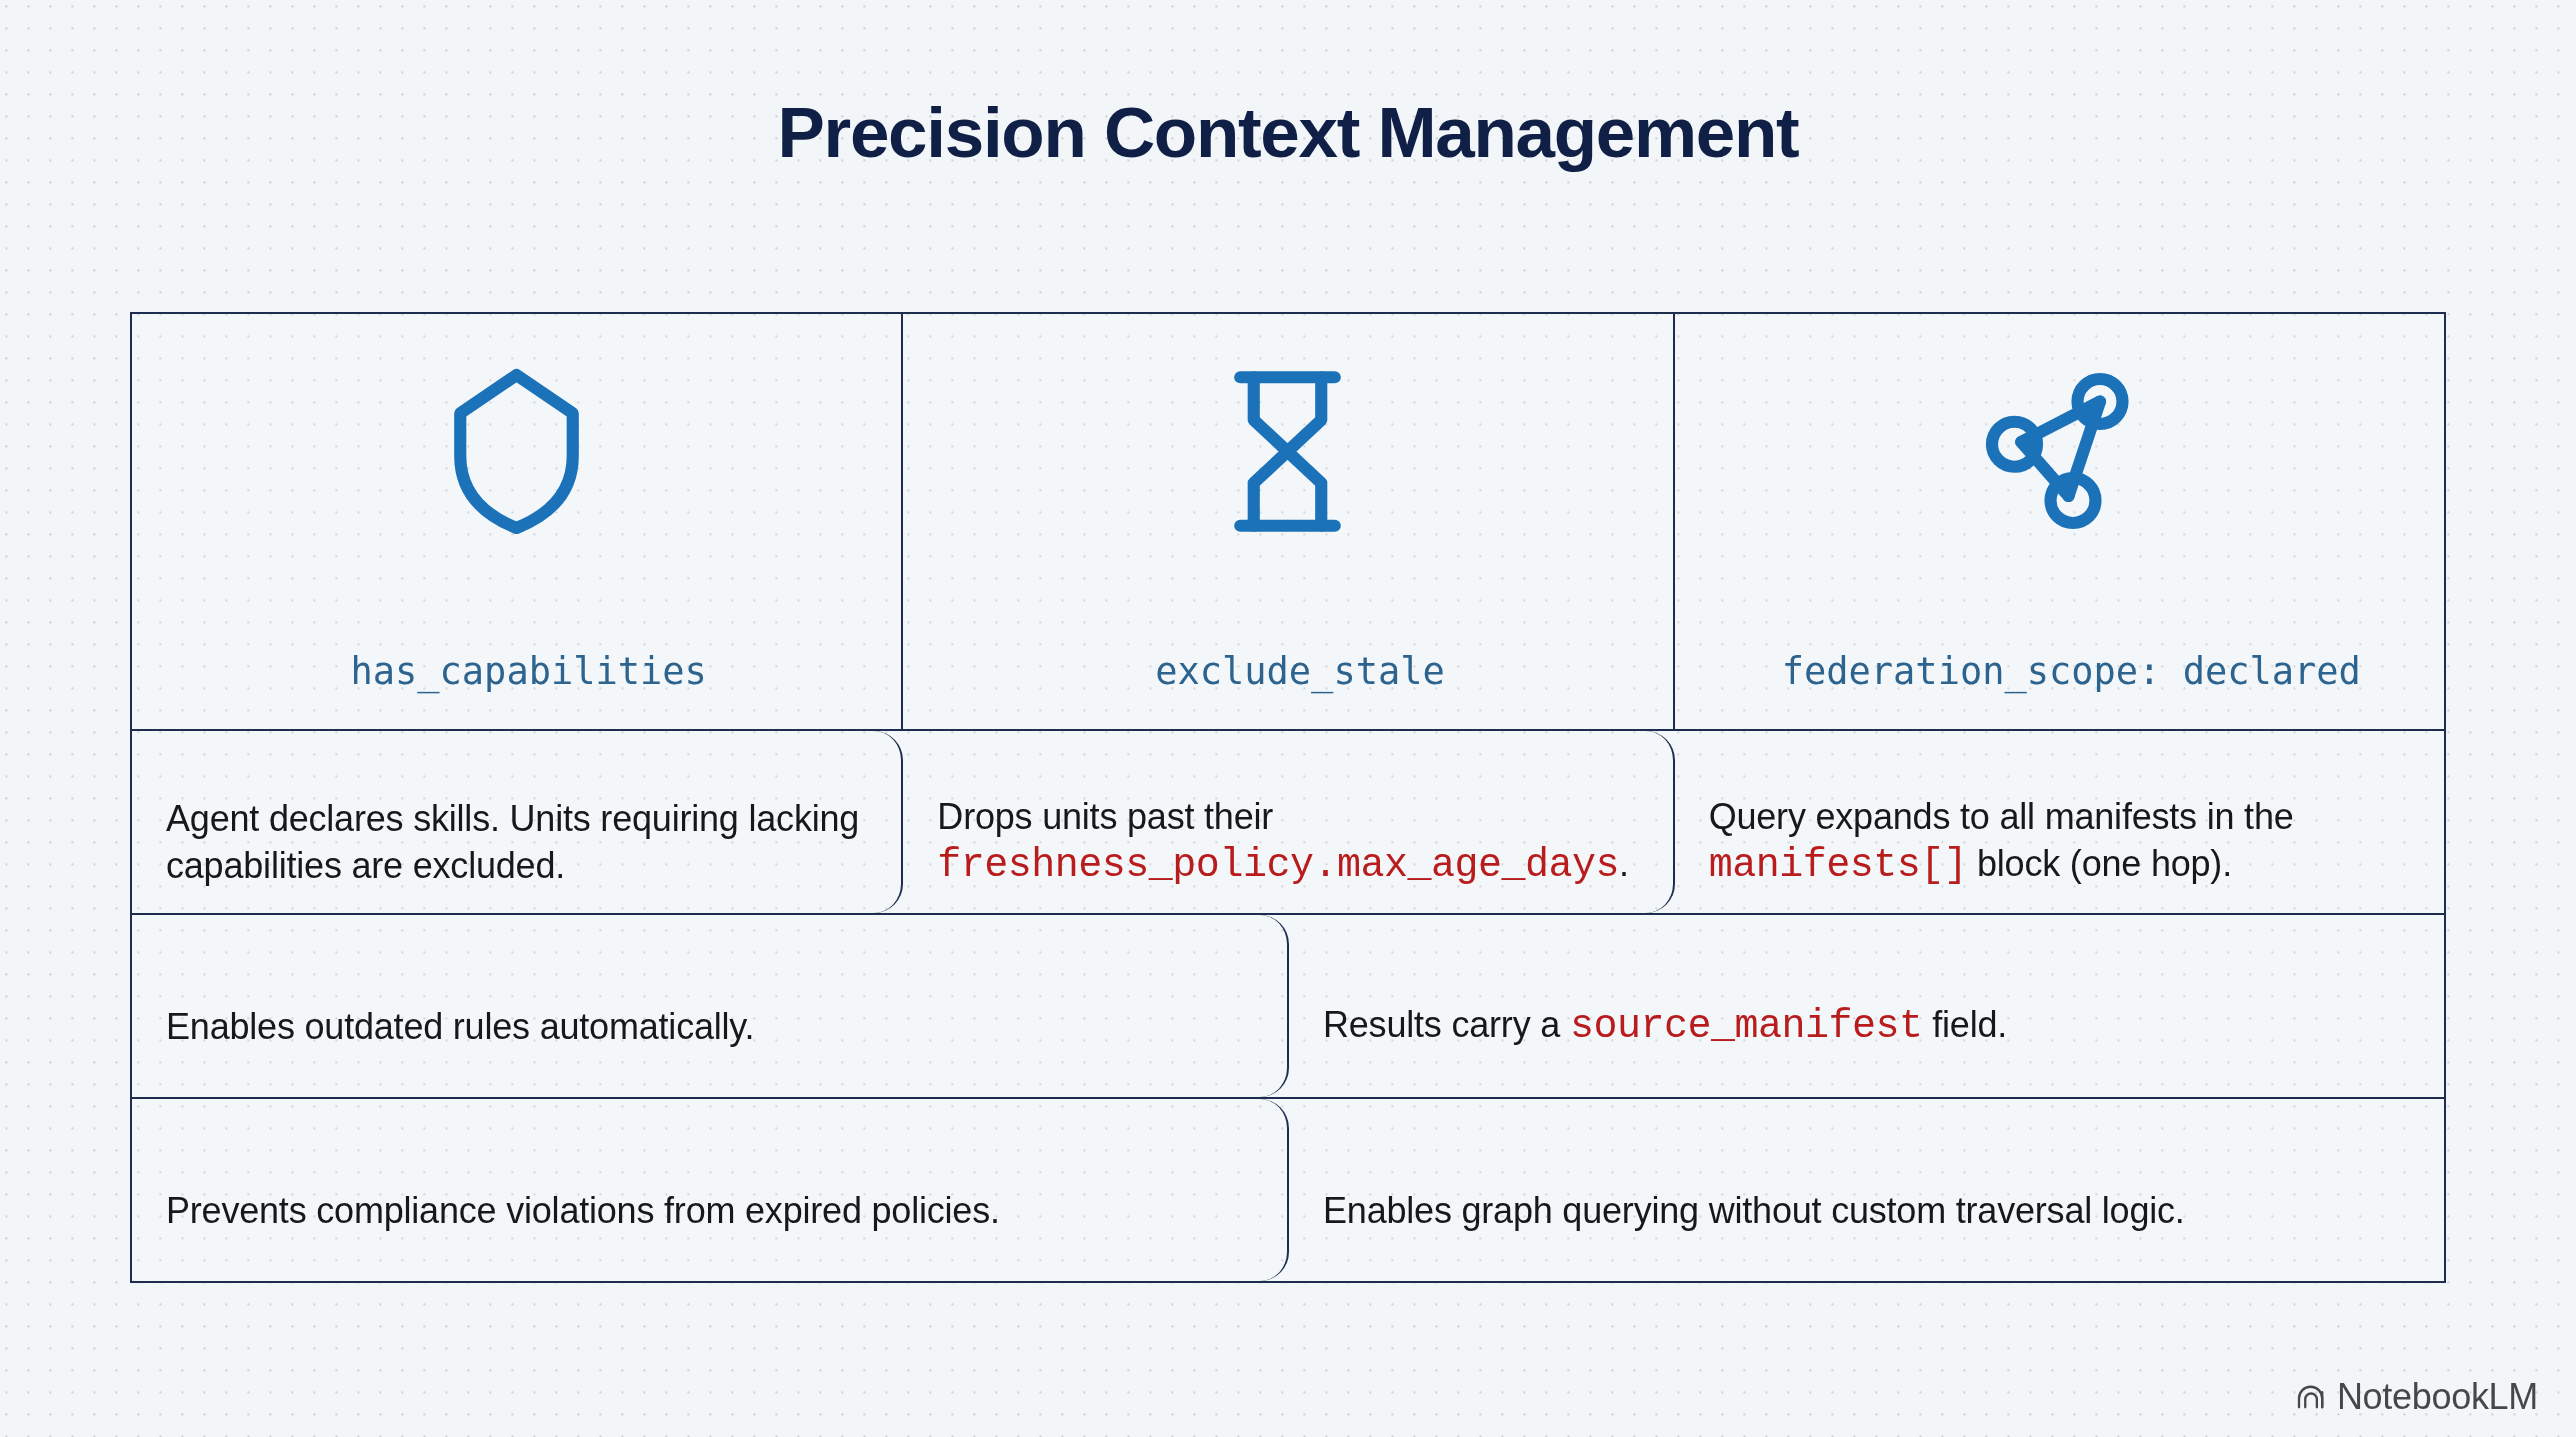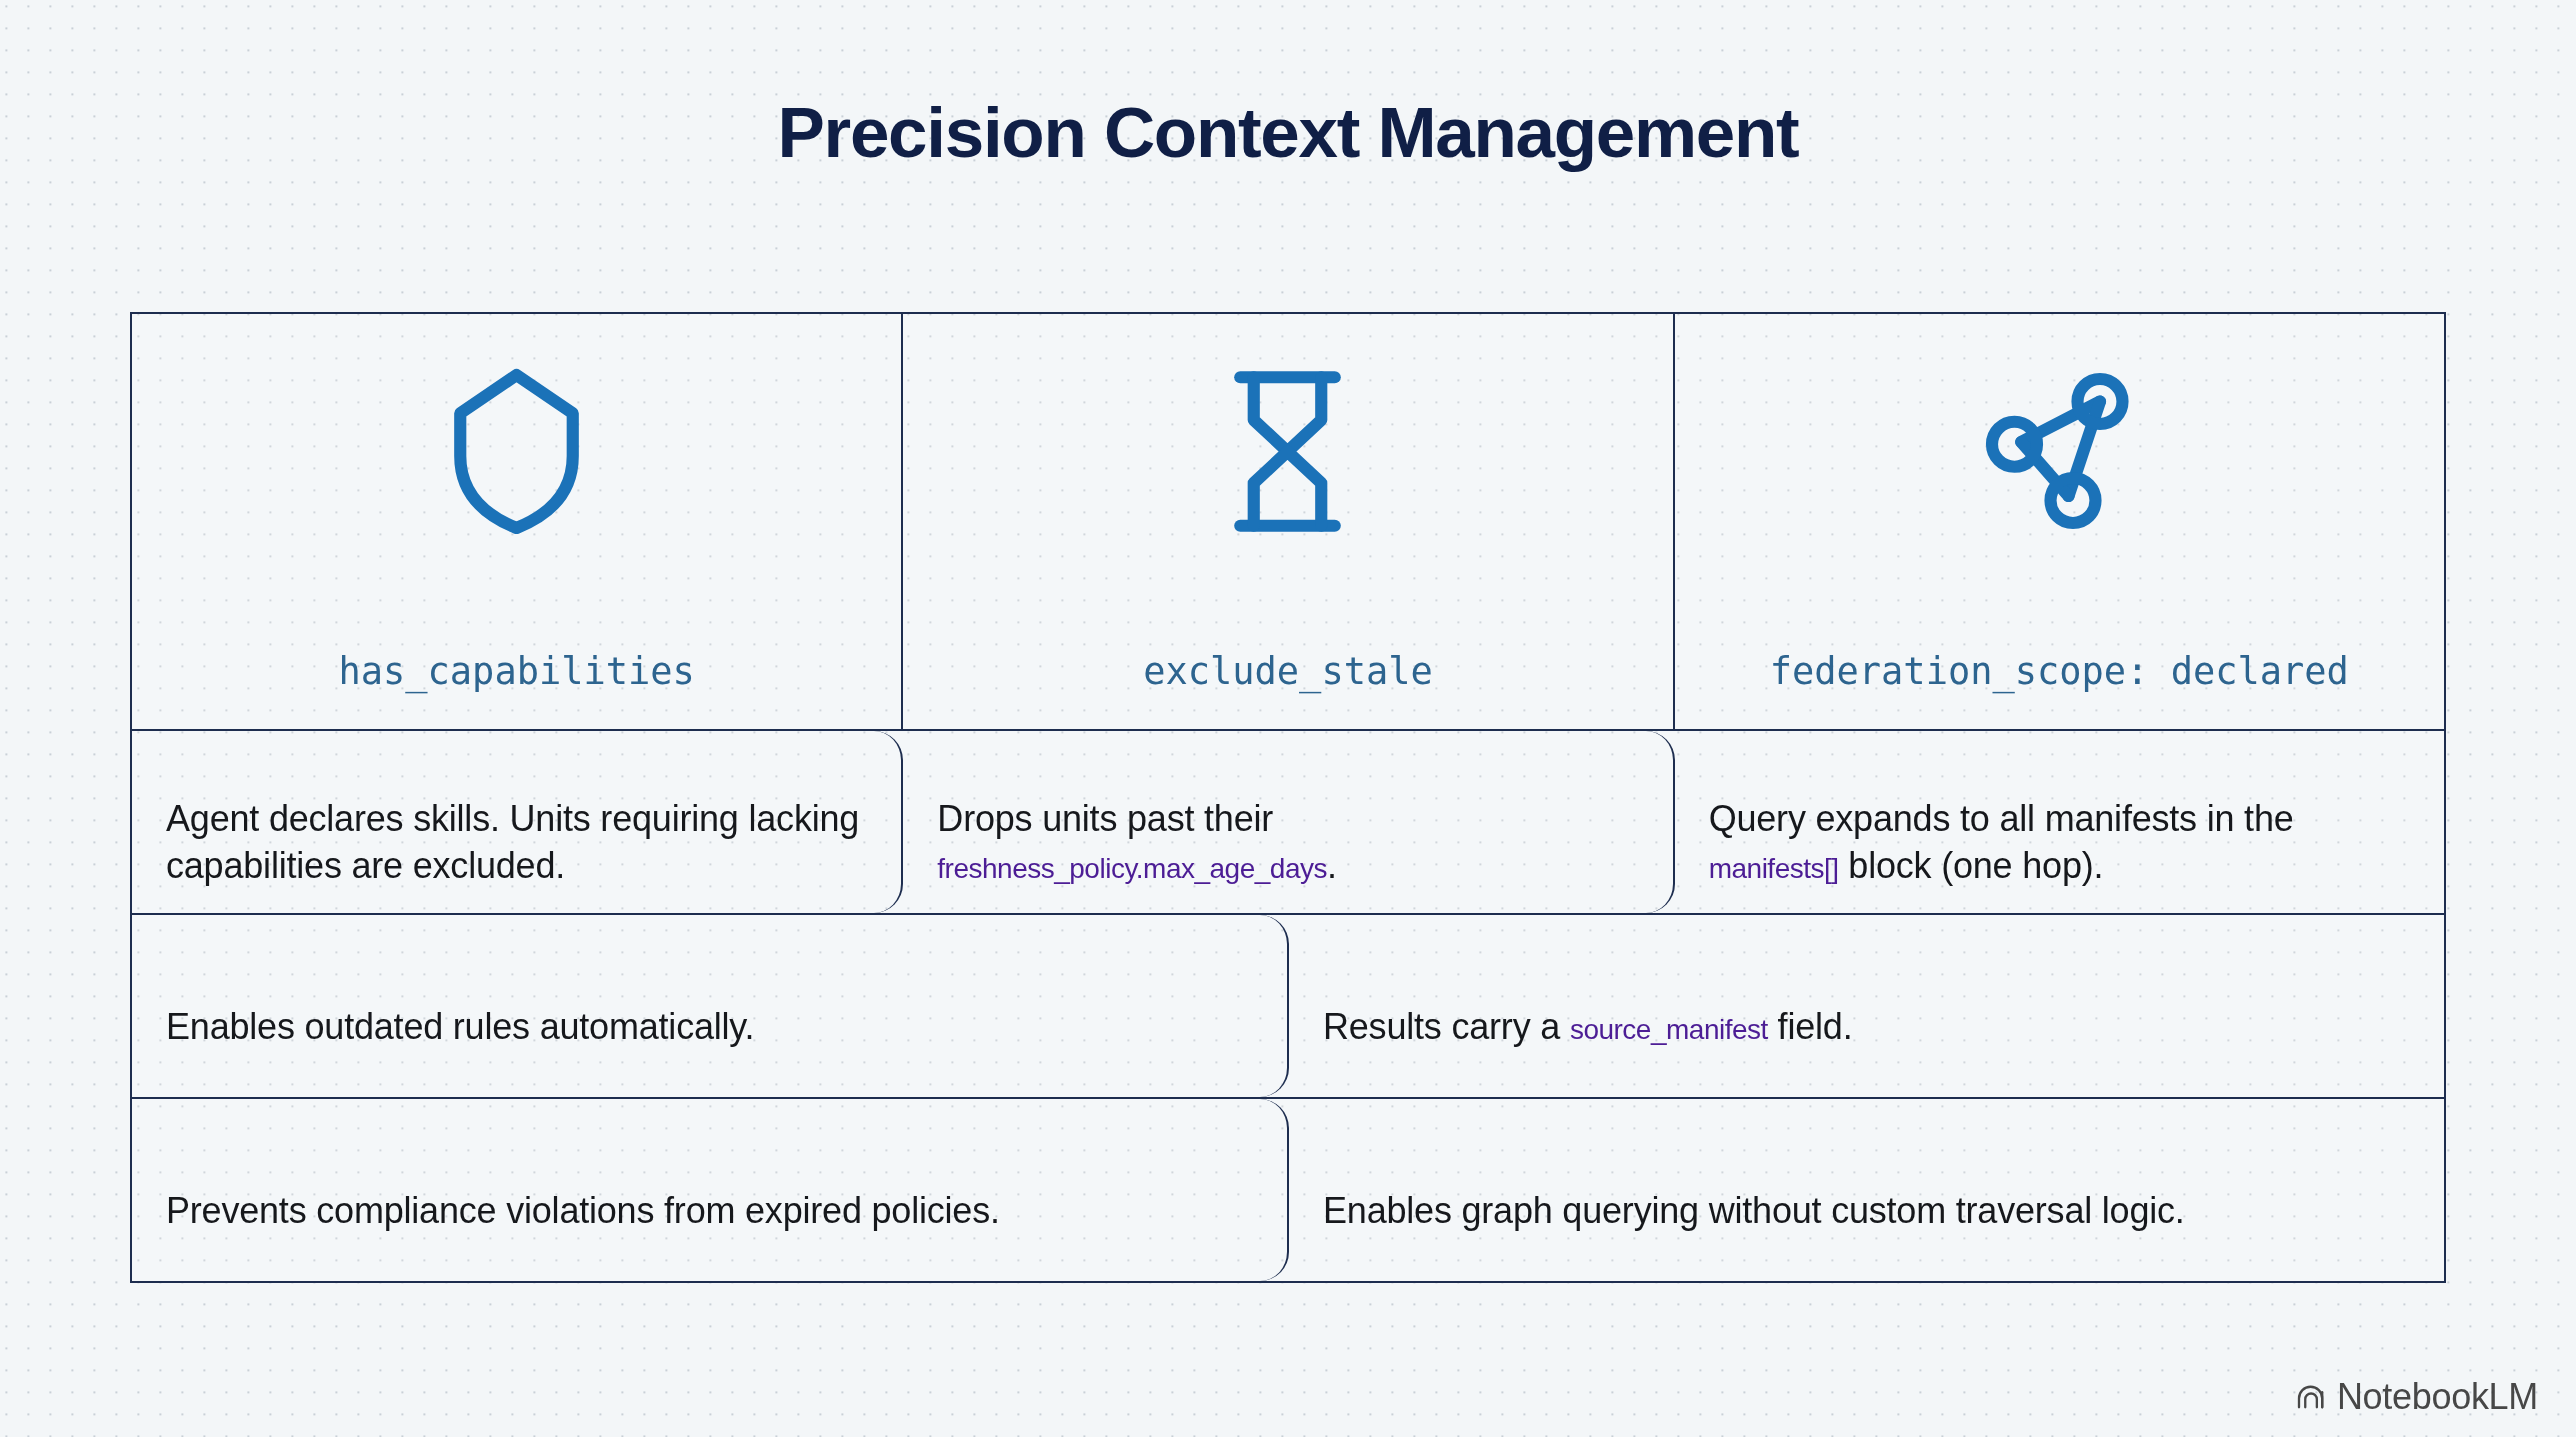--- a/index.html
+++ b/index.html
@@ -77,21 +77,21 @@
     height: 180px;
     display: flex;
     align-items: center;
     justify-content: center;
   }
   .header-icon svg { display: block; }
 
   .header-label {
     position: absolute;
     bottom: 36px;
-    left: 0;
+    left: 12px;
     width: 100%;
     text-align: center;
     font-family: "DejaVu Sans Mono", monospace;
     font-size: 37px;
     font-weight: 400;
     color: #2d648f;
     letter-spacing: 0px;
     white-space: nowrap;
   }
 
@@ -107,23 +107,23 @@
 
   .cell-text {
     font-family: "Liberation Sans", sans-serif;
     font-size: 36px;
     line-height: 1.30;
     color: #16181c;
     letter-spacing: -0.2px;
   }
 
   .cell-text code {
-    font-family: Liberation Sans, sans-serif;
-    font-size: 28px;
-    color: #4c1d95;
+    font-family: Liberation Mono, monospace;
+    font-size: 40px;
+    color: #b91c1c;
     letter-spacing: -0.5px;
   }
 
   
   .watermark {
     position: absolute;
     right: 38px;
     bottom: 20px;
     display: flex;
     align-items: center;

